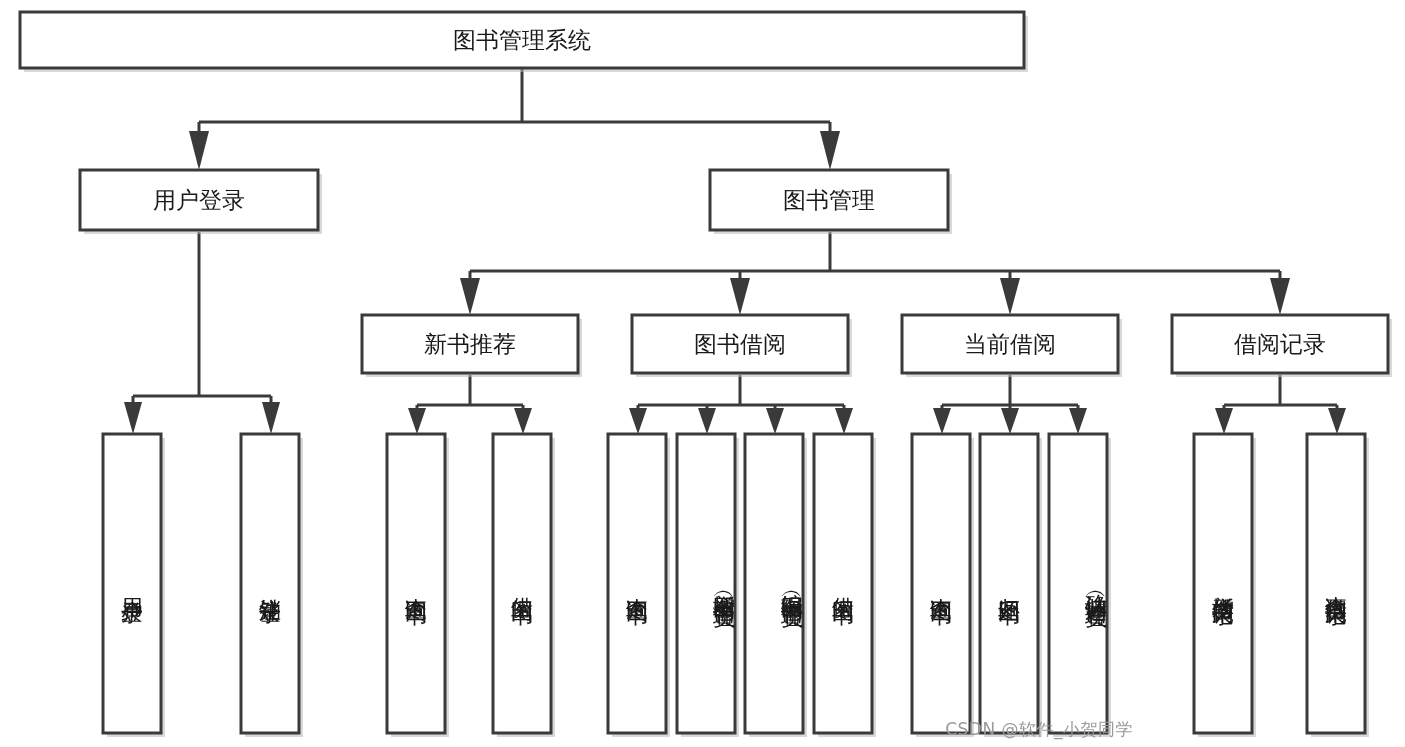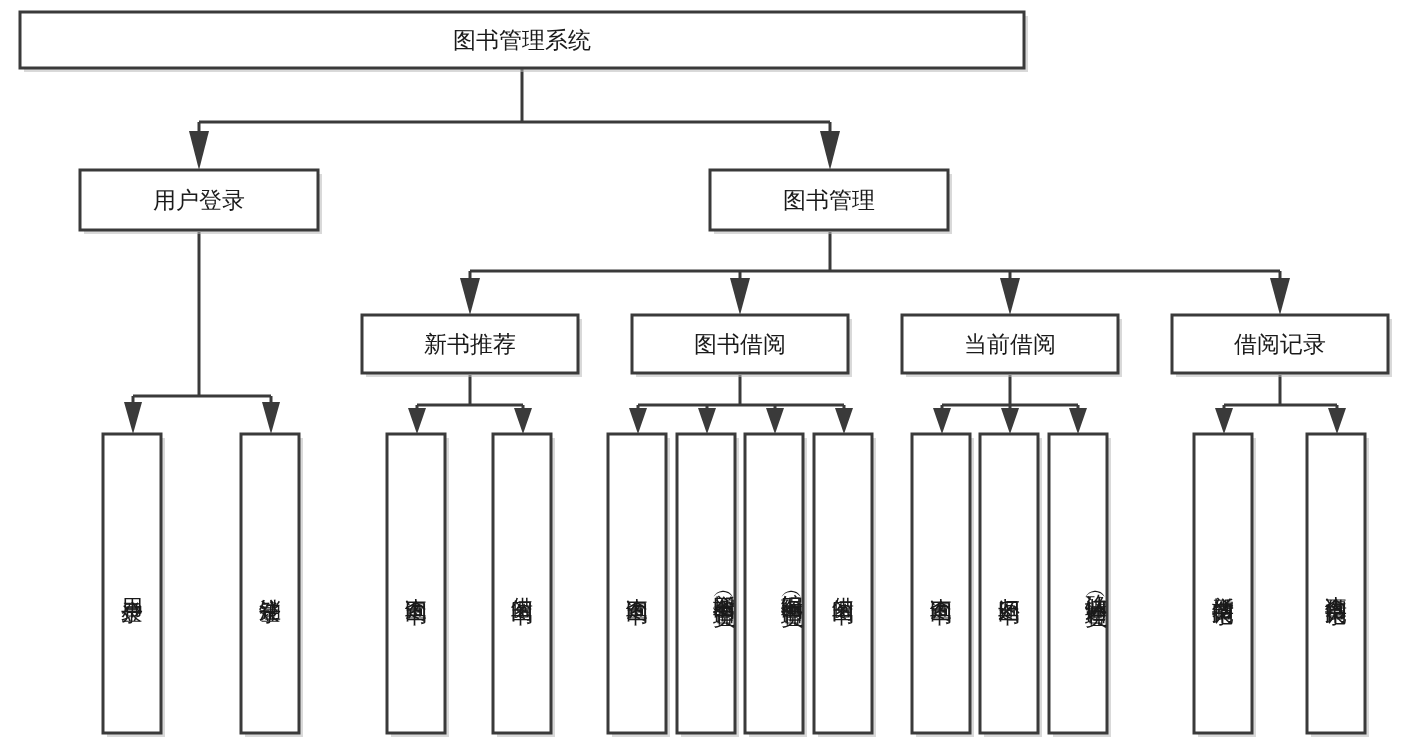--- a/index.html
+++ b/index.html
@@ -262,14 +262,15 @@
   <div class="vlabel" style="left:912px; top:434px; width:58px; height:299px; display:flex; align-items:center; justify-content:center;">查询图书</div>
 
   <div class="vlabel" style="left:980px; top:434px; width:58px; height:299px; display:flex; align-items:center; justify-content:center;">归还图书</div>
 
   <div class="vlabel" style="left:1049px; top:440px; width:58px; height:290px; display:flex; align-items:flex-start; justify-content:center;">确认归还（管理员）</div>
 
   <div class="vlabel" style="left:1194px; top:434px; width:58px; height:299px; display:flex; align-items:center; justify-content:center;">新增借阅记录</div>
 
   <div class="vlabel" style="left:1307px; top:434px; width:58px; height:299px; display:flex; align-items:center; justify-content:center;">查询借阅记录</div>
 
+  <div class="watermark">CSDN @软件_小贺同学</div>
 
 </div>
 
 </body></html>

